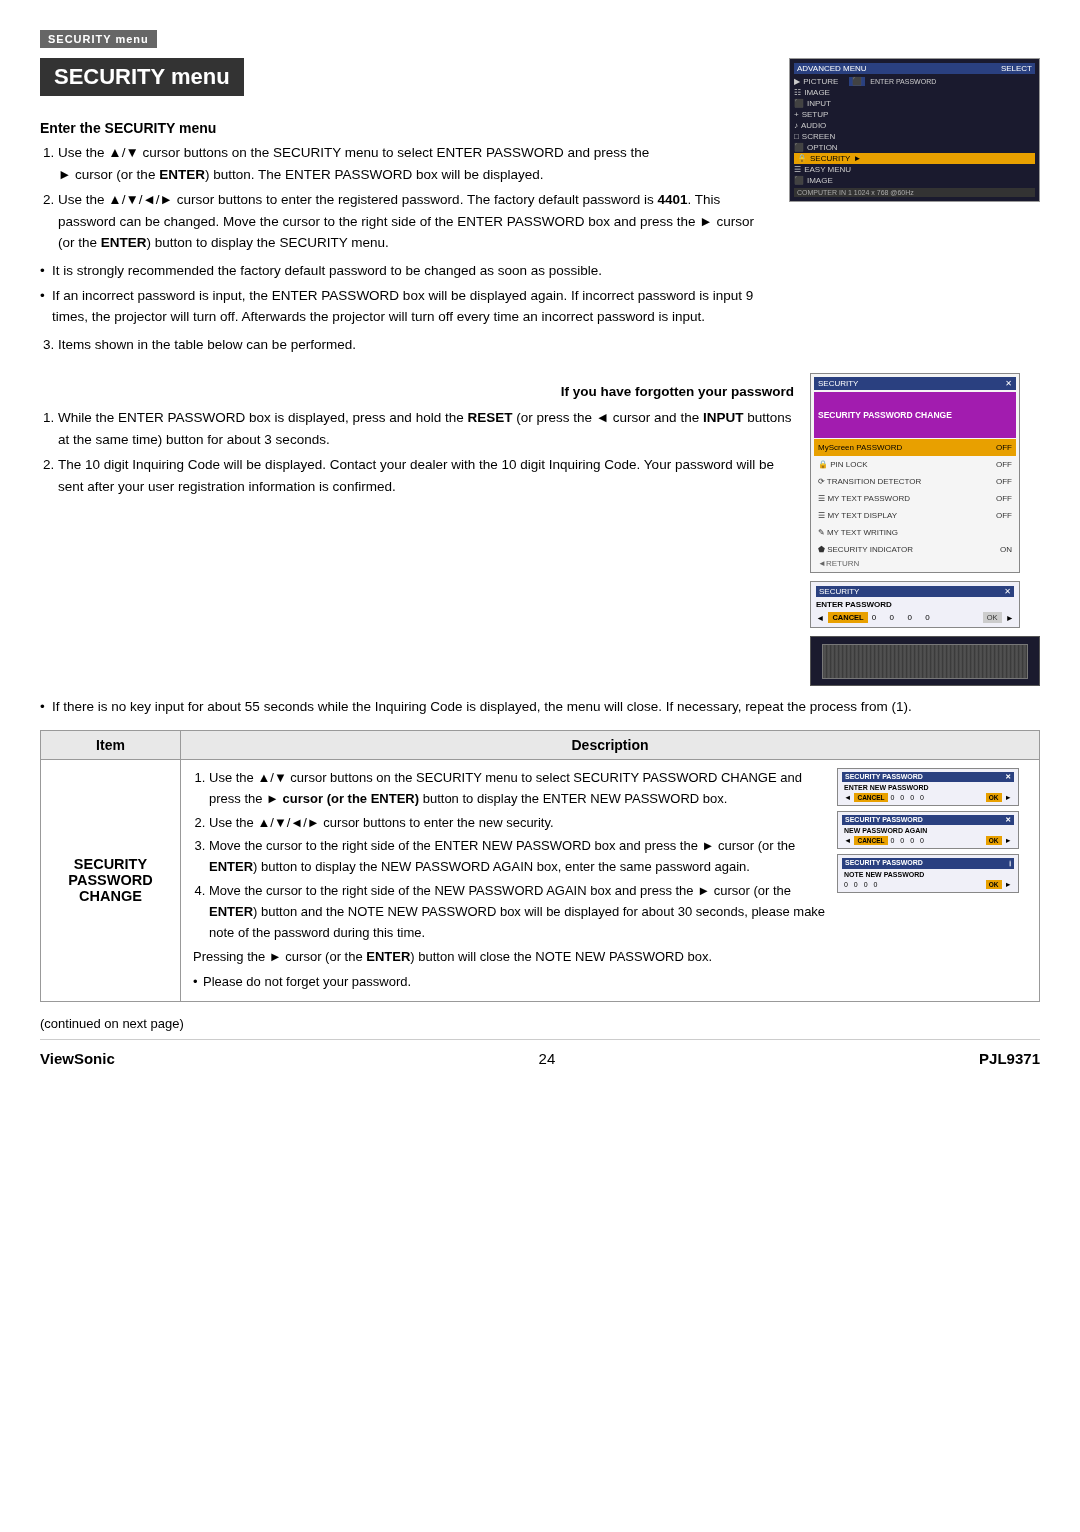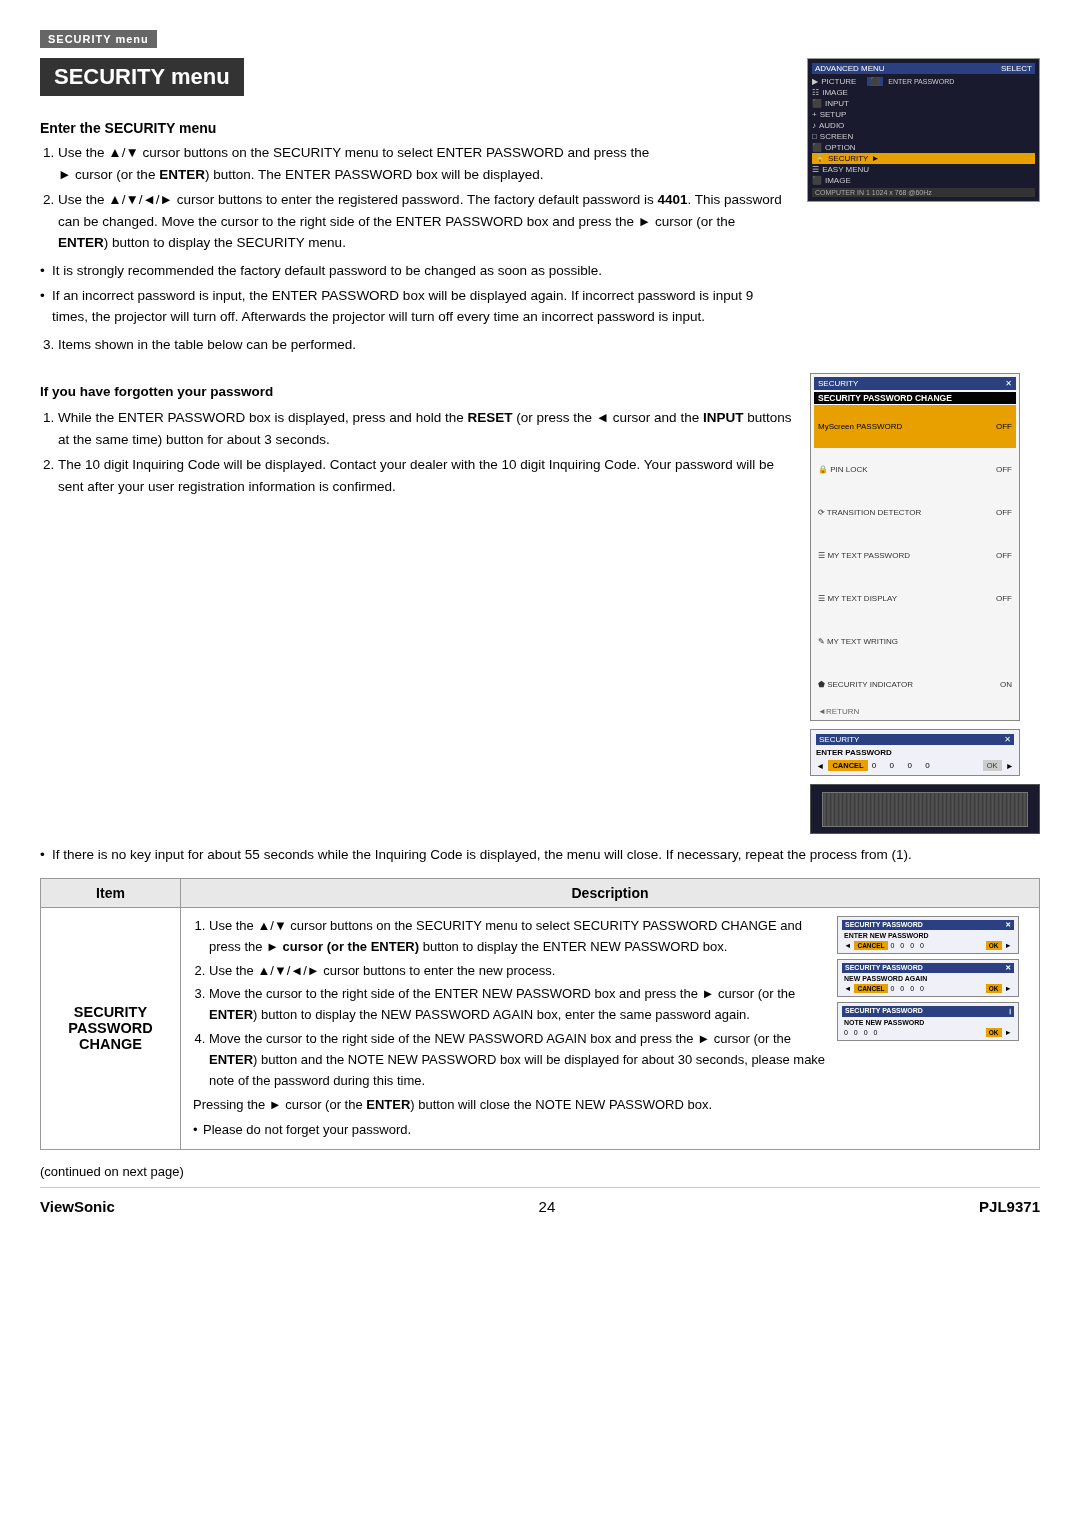--- a/index.html
+++ b/index.html
@@ -50,21 +50,21 @@
       margin-bottom: 4px;
     }
 
     .subsection-heading {
       font-size: 14px;
       font-weight: bold;
       margin: 10px 0 6px 0;
     }
 
     .intro-screenshot {
-      width: 233px;
+      width: 251px;
       flex-shrink: 0;
     }
 
     
     .screen-mockup {
       border: 1px solid #999;
       background: #1a1a2e;
       color: #fff;
       font-size: 9px;
       padding: 4px;
@@ -167,32 +167,32 @@
       background: #2a4080;
       color: #fff;
       font-size: 8px;
       padding: 2px 4px;
       display: flex;
       justify-content: space-between;
       margin-bottom: 2px;
     }
 
     .sec-menu-title {
-      background: #000000;
+      background: #a21caf;
       color: #fff;
       font-weight: bold;
-      padding: 1px 4px;
+      padding: 18px 4px;
       font-size: 8.5px;
       margin-bottom: 1px;
     }
 
     .sec-menu-item {
       display: flex;
       justify-content: space-between;
-      padding: 17px 4px;
+      padding: 4px 4px;
       font-size: 8px;
       color: #333;
     }
 
     .sec-menu-item.selected {
       background: #e8a000;
       color: #000;
     }
 
     .sec-menu-return {
@@ -402,20 +402,21 @@
     .brand-right {
       font-size: 15px;
       font-weight: bold;
     }
 
     .forgotten-heading {
       font-size: 13.5px;
       font-weight: bold;
       margin-top: 8px;
       margin-bottom: 4px;
+      text-align: right;
     }
 
     
     .proj-strip {
       background: #1a1a2e;
       height: 50px;
       margin-bottom: 4px;
       border: 1px solid #555;
       display: flex;
       align-items: center;
@@ -629,21 +630,21 @@
         </td>
         <td>
           <div class="table-desc">
             <div class="table-desc-text">
               <ol>
                 <li>
                   Use the ▲/▼ cursor buttons on the SECURITY menu to select SECURITY PASSWORD CHANGE and press the ►
                   <strong>cursor (or the ENTER)</strong> button to display the ENTER NEW PASSWORD box.
                 </li>
                 <li>
-                  Use the ▲/▼/◄/► cursor buttons to enter the new process.
+                  Use the ▲/▼/◄/► cursor buttons to enter the new security.
                 </li>
                 <li>
                   Move the cursor to the right side of the ENTER NEW PASSWORD box and press the
                   ► cursor (or the <strong>ENTER</strong>) button to display
                   the NEW PASSWORD AGAIN box, enter the same password again.
                 </li>
                 <li>
                   Move the cursor to the right side of the NEW PASSWORD AGAIN box and press the ►
                   cursor (or the <strong>ENTER</strong>) button and the NOTE
                   NEW PASSWORD box will be displayed for about 30 seconds, please make note of the

